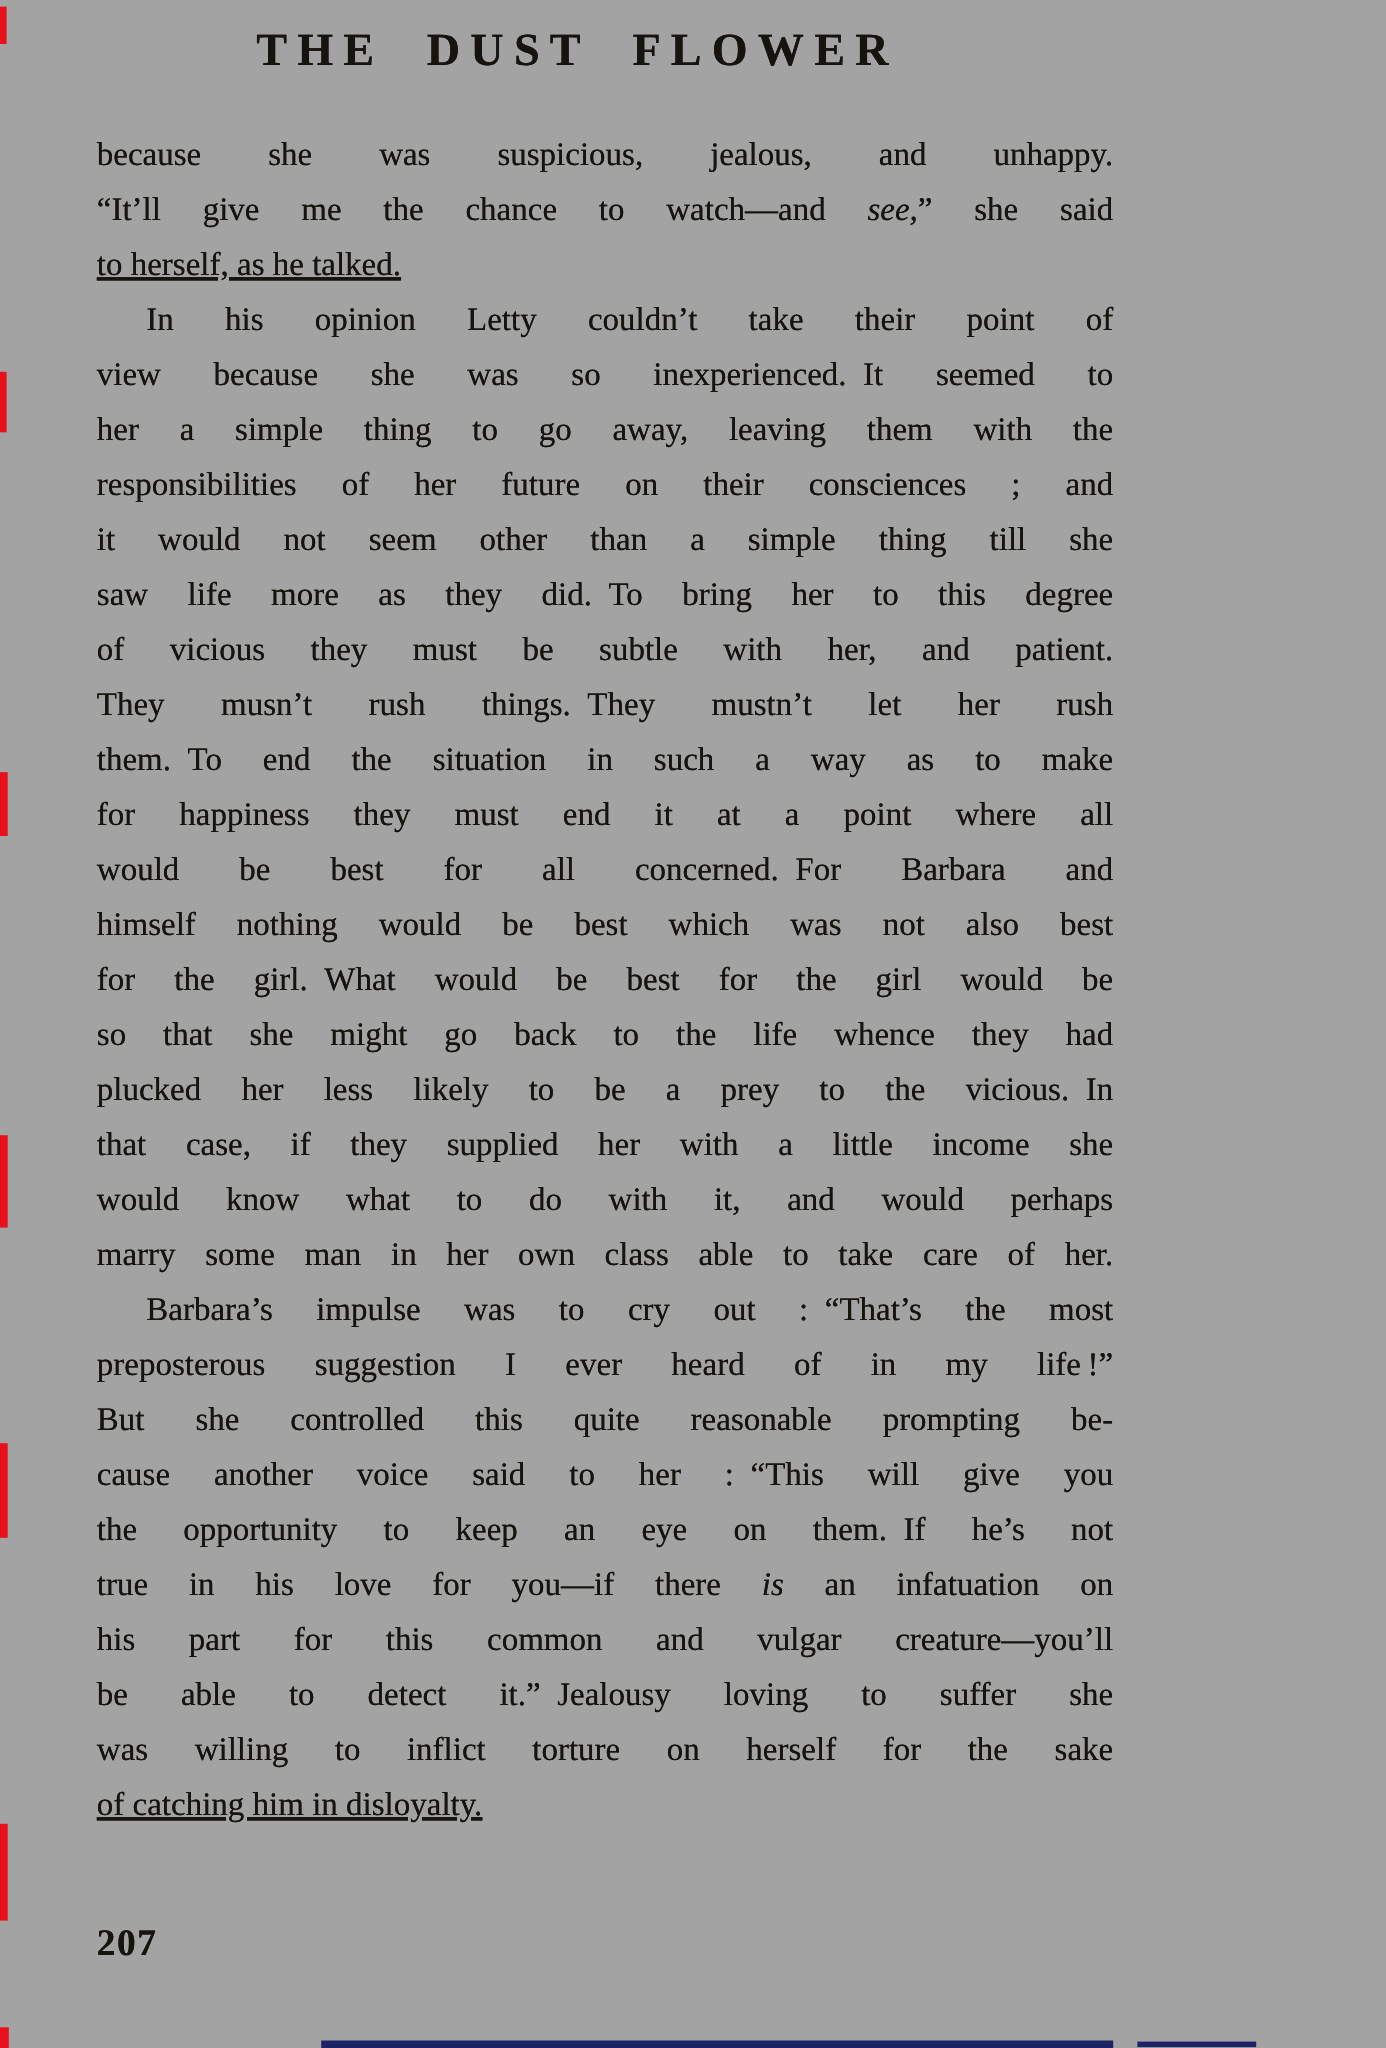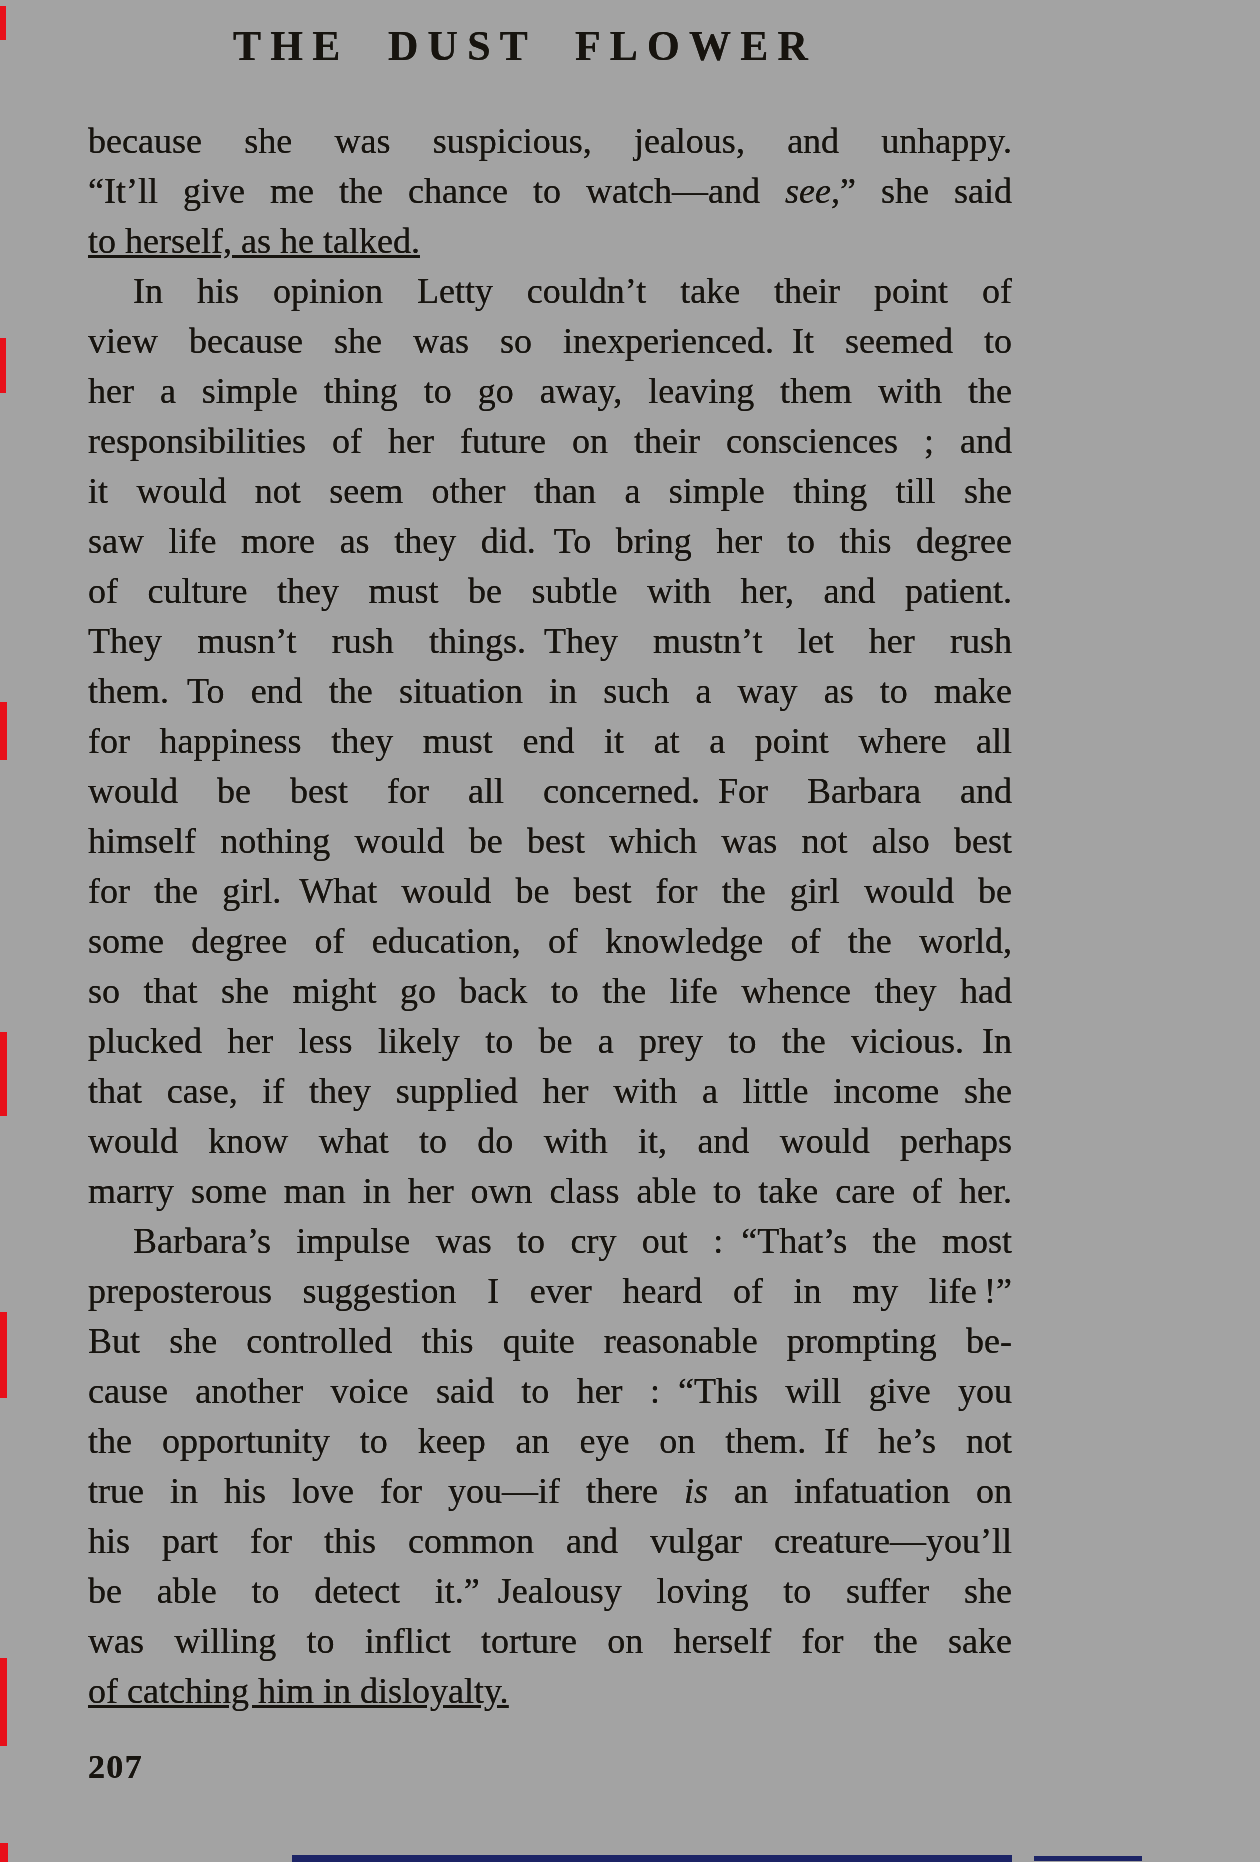--- a/index.html
+++ b/index.html
@@ -26,21 +26,21 @@
     font-weight: bold;
     letter-spacing: 0.22em;
     word-spacing: 0.45em;
     text-shadow: 0 0 0.5px currentColor;
   }
   .body {
     position: absolute;
     top: 116px;
     left: 88px;
     width: 924px;
-    font-size: 36px;
+    font-size: 30px;
     line-height: 50px;
     text-shadow: 0 0 0.45px currentColor;
   }
   .line {
     text-align: justify;
     text-align-last: justify;
     text-justify: inter-word;
     height: 50px;
   }
   .line.end {
@@ -79,28 +79,27 @@
         <div class="line"><span>“It’ll give me the chance to watch—and </span><span class="it">see,</span><span>” she said</span></div>
         <div class="line end"><span>to herself, as he talked.</span></div>
       </div>
       <div>
         <div class="line indent"><span>In his opinion Letty couldn’t take their point of</span></div>
         <div class="line"><span>view because she was so inexperienced. It seemed to</span></div>
         <div class="line"><span>her a simple thing to go away, leaving them with the</span></div>
         <div class="line"><span>responsibilities of her future on their consciences ; and</span></div>
         <div class="line"><span>it would not seem other than a simple thing till she</span></div>
         <div class="line"><span>saw life more as they did. To bring her to this degree</span></div>
-        <div class="line"><span>of culture they must be subtle with her, and patient.</span></div>
+        <div class="line"><span>of vicious they must be subtle with her, and patient.</span></div>
         <div class="line"><span>They musn’t rush things. They mustn’t let her rush</span></div>
         <div class="line"><span>them. To end the situation in such a way as to make</span></div>
         <div class="line"><span>for happiness they must end it at a point where all</span></div>
         <div class="line"><span>would be best for all concerned. For Barbara and</span></div>
         <div class="line"><span>himself nothing would be best which was not also best</span></div>
         <div class="line"><span>for the girl. What would be best for the girl would be</span></div>
-        <div class="line"><span>some degree of education, of knowledge of the world,</span></div>
         <div class="line"><span>so that she might go back to the life whence they had</span></div>
         <div class="line"><span>plucked her less likely to be a prey to the vicious. In</span></div>
         <div class="line"><span>that case, if they supplied her with a little income she</span></div>
         <div class="line"><span>would know what to do with it, and would perhaps</span></div>
         <div class="line"><span>marry some man in her own class able to take care of her.</span></div>
       </div>
       <div>
         <div class="line indent"><span>Barbara’s impulse was to cry out : “That’s the most</span></div>
         <div class="line"><span>preposterous suggestion I ever heard of in my life !”</span></div>
         <div class="line"><span>But she controlled this quite reasonable prompting be-</span></div>

